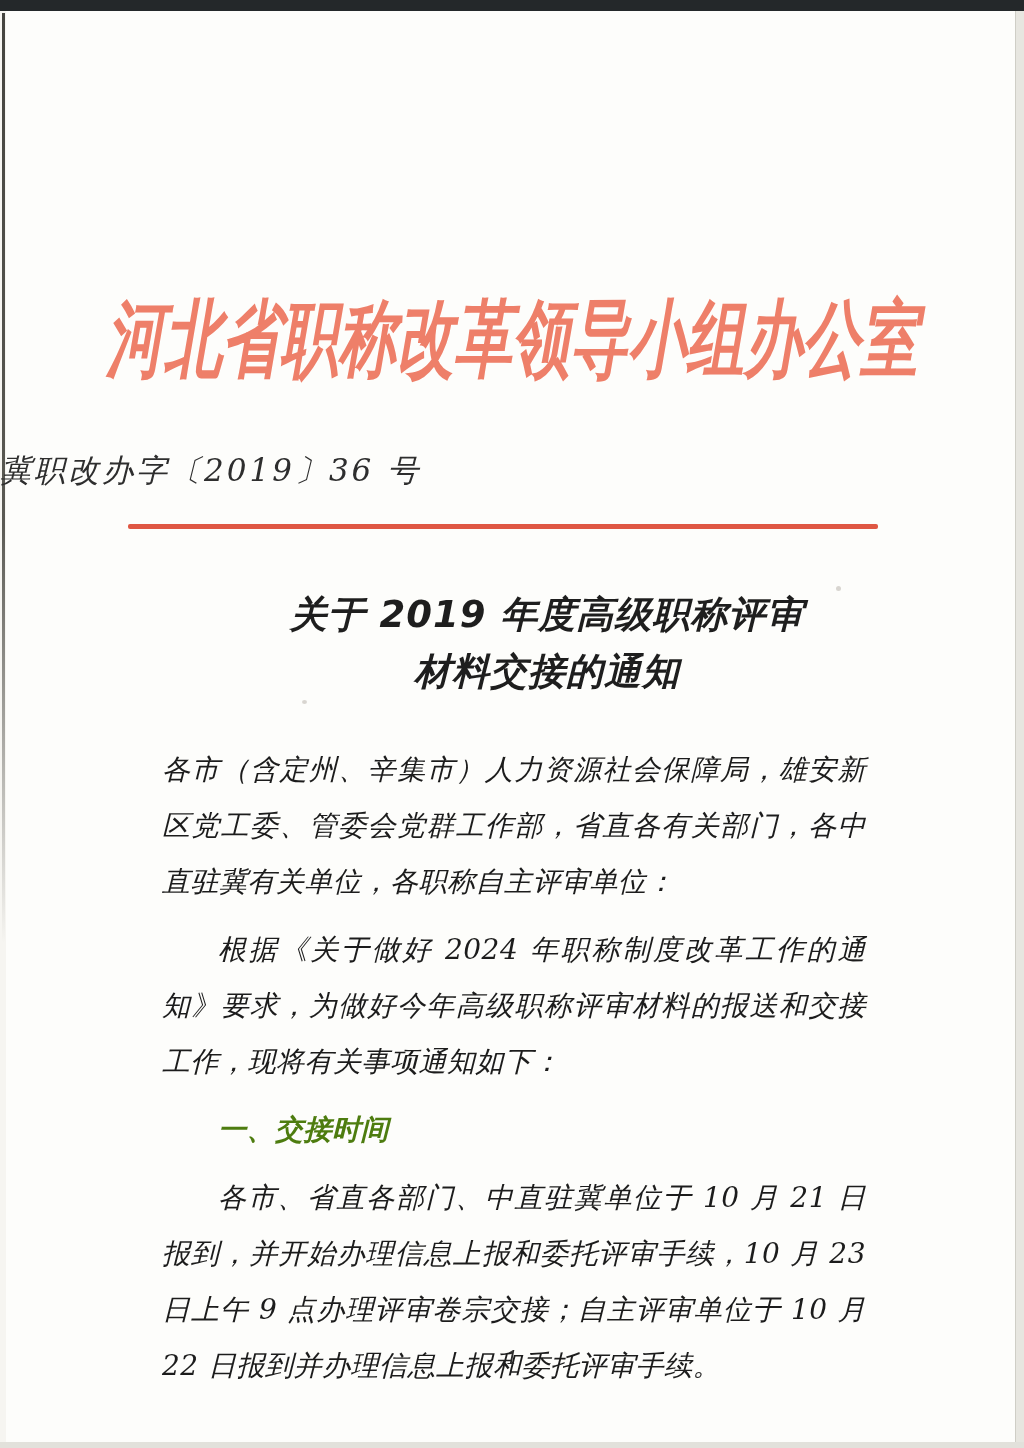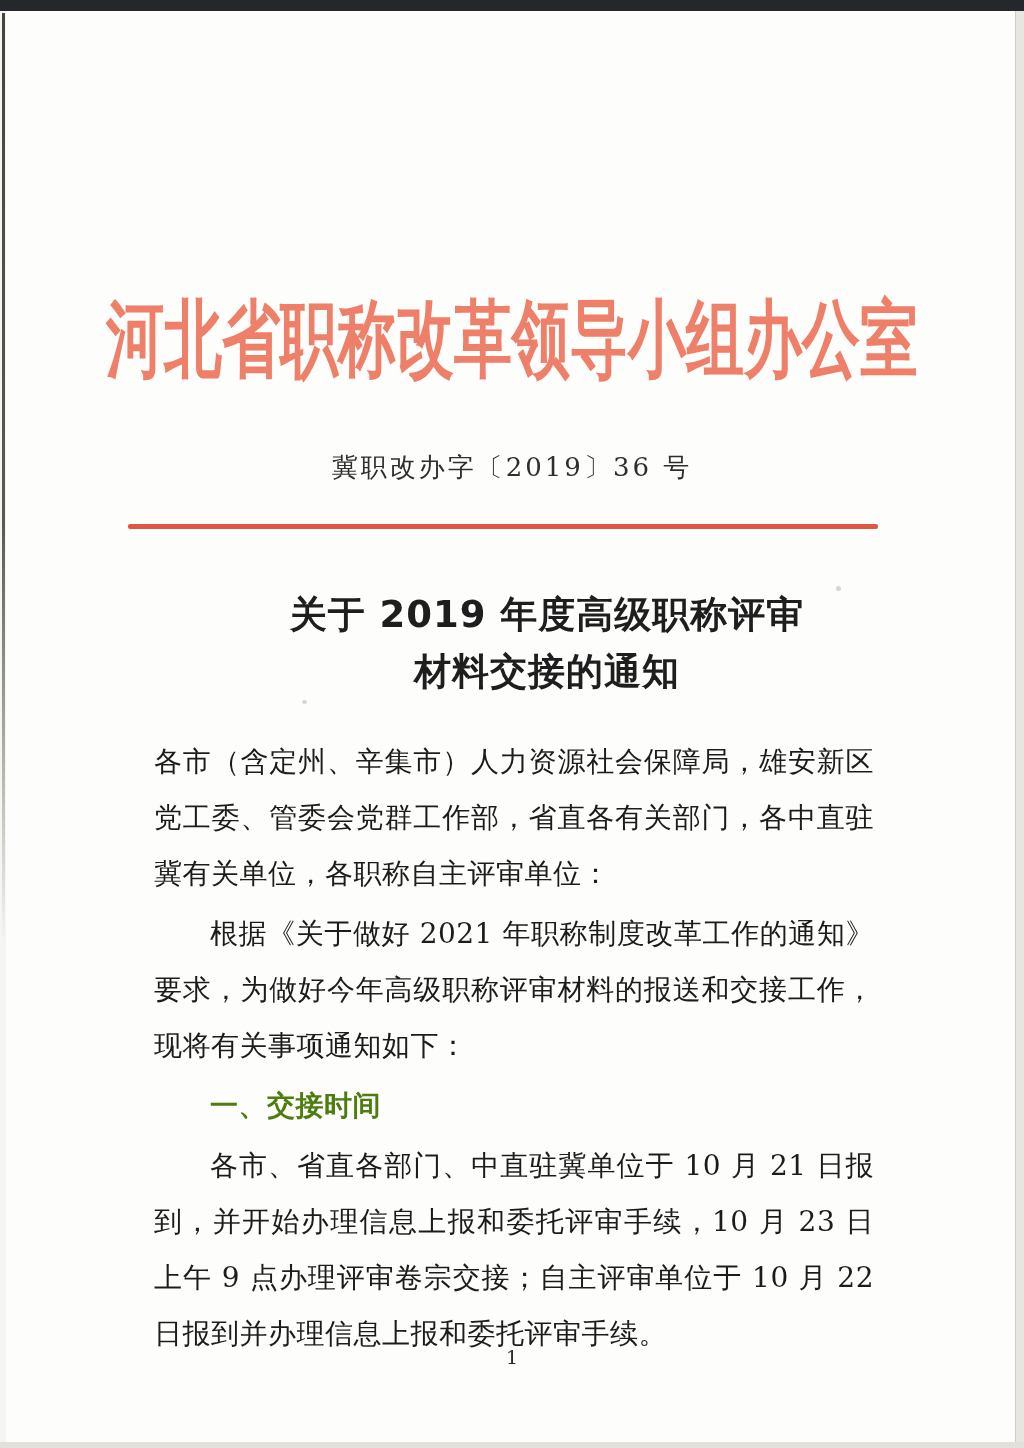--- a/index.html
+++ b/index.html
@@ -7,20 +7,21 @@
     padding: 0;
     background: #e9e8e4;
   }
   .canvas {
     position: relative;
     width: 1024px;
     height: 1448px;
     overflow: hidden;
     background: #f6f5f1;
     font-family: "DejaVu Serif", "Liberation Serif", serif;
+    font-style: italic;
   }
   
   .edge-top {
     position: absolute;
     left: 0; top: 0;
     width: 1024px; height: 11px;
     background: #24282a;
   }
   .edge-left-line {
     position: absolute;
@@ -59,22 +60,21 @@
     color: var(--accent-text, #ee7f69);
     transform: scaleY(1.45);
     transform-origin: top center;
     white-space: nowrap;
     line-height: 1;
   }
   .doc-number {
     position: absolute;
     left: 0; top: 450px;
     width: 1024px;
-    text-align: center;
-    font-size: 26px;
+    font-size: 31px;
     letter-spacing: 3px;
     color: #2e2e2e;
   }
   .divider {
     position: absolute;
     left: 128px; top: 524px;
     width: 750px; height: 5px;
     background: var(--divider, #df5743);
     border-radius: 2px;
   }
@@ -97,21 +97,21 @@
     position: absolute;
     left: 150px; top: 730px;
     width: 728px;
     font-size: 28px;
     line-height: 56px;
     color: #1c1c1c;
     text-align: justify;
     letter-spacing: 0.5px;
   }
   .body-text p {
-    margin: 4px;
+    margin: 12px;
   }
   .indent {
     text-indent: 2em;
   }
   .heading {
     font-family: "DejaVu Sans", "Liberation Sans", sans-serif;
     font-weight: bold;
     color: #4d7c0f;
   }
   .page-number {
@@ -152,20 +152,20 @@
 
   <div class="divider"></div>
 
   <div class="title">
     <div>关于 2019 年度高级职称评审</div>
     <div>材料交接的通知</div>
   </div>
 
   <div class="body-text">
     <p>各市（含定州、辛集市）人力资源社会保障局，雄安新区党工委、管委会党群工作部，省直各有关部门，各中直驻冀有关单位，各职称自主评审单位：</p>
-    <p class="indent">根据《关于做好 2021 年职称制度改革工作的通知》要求，为做好今年高级职称评审材料的报送和交接工作，现将有关事项通知如下：</p>
+    <p class="indent">根据《关于做好 2024 年职称制度改革工作的通知》要求，为做好今年高级职称评审材料的报送和交接工作，现将有关事项通知如下：</p>
     <p class="indent heading">一、交接时间</p>
     <p class="indent">各市、省直各部门、中直驻冀单位于 10 月 21 日报到，并开始办理信息上报和委托评审手续，10 月 23 日上午 9 点办理评审卷宗交接；自主评审单位于 10 月 22 日报到并办理信息上报和委托评审手续。</p>
   </div>
 
   <div class="page-number">1</div>
 
 </div>
 
 </body></html>

